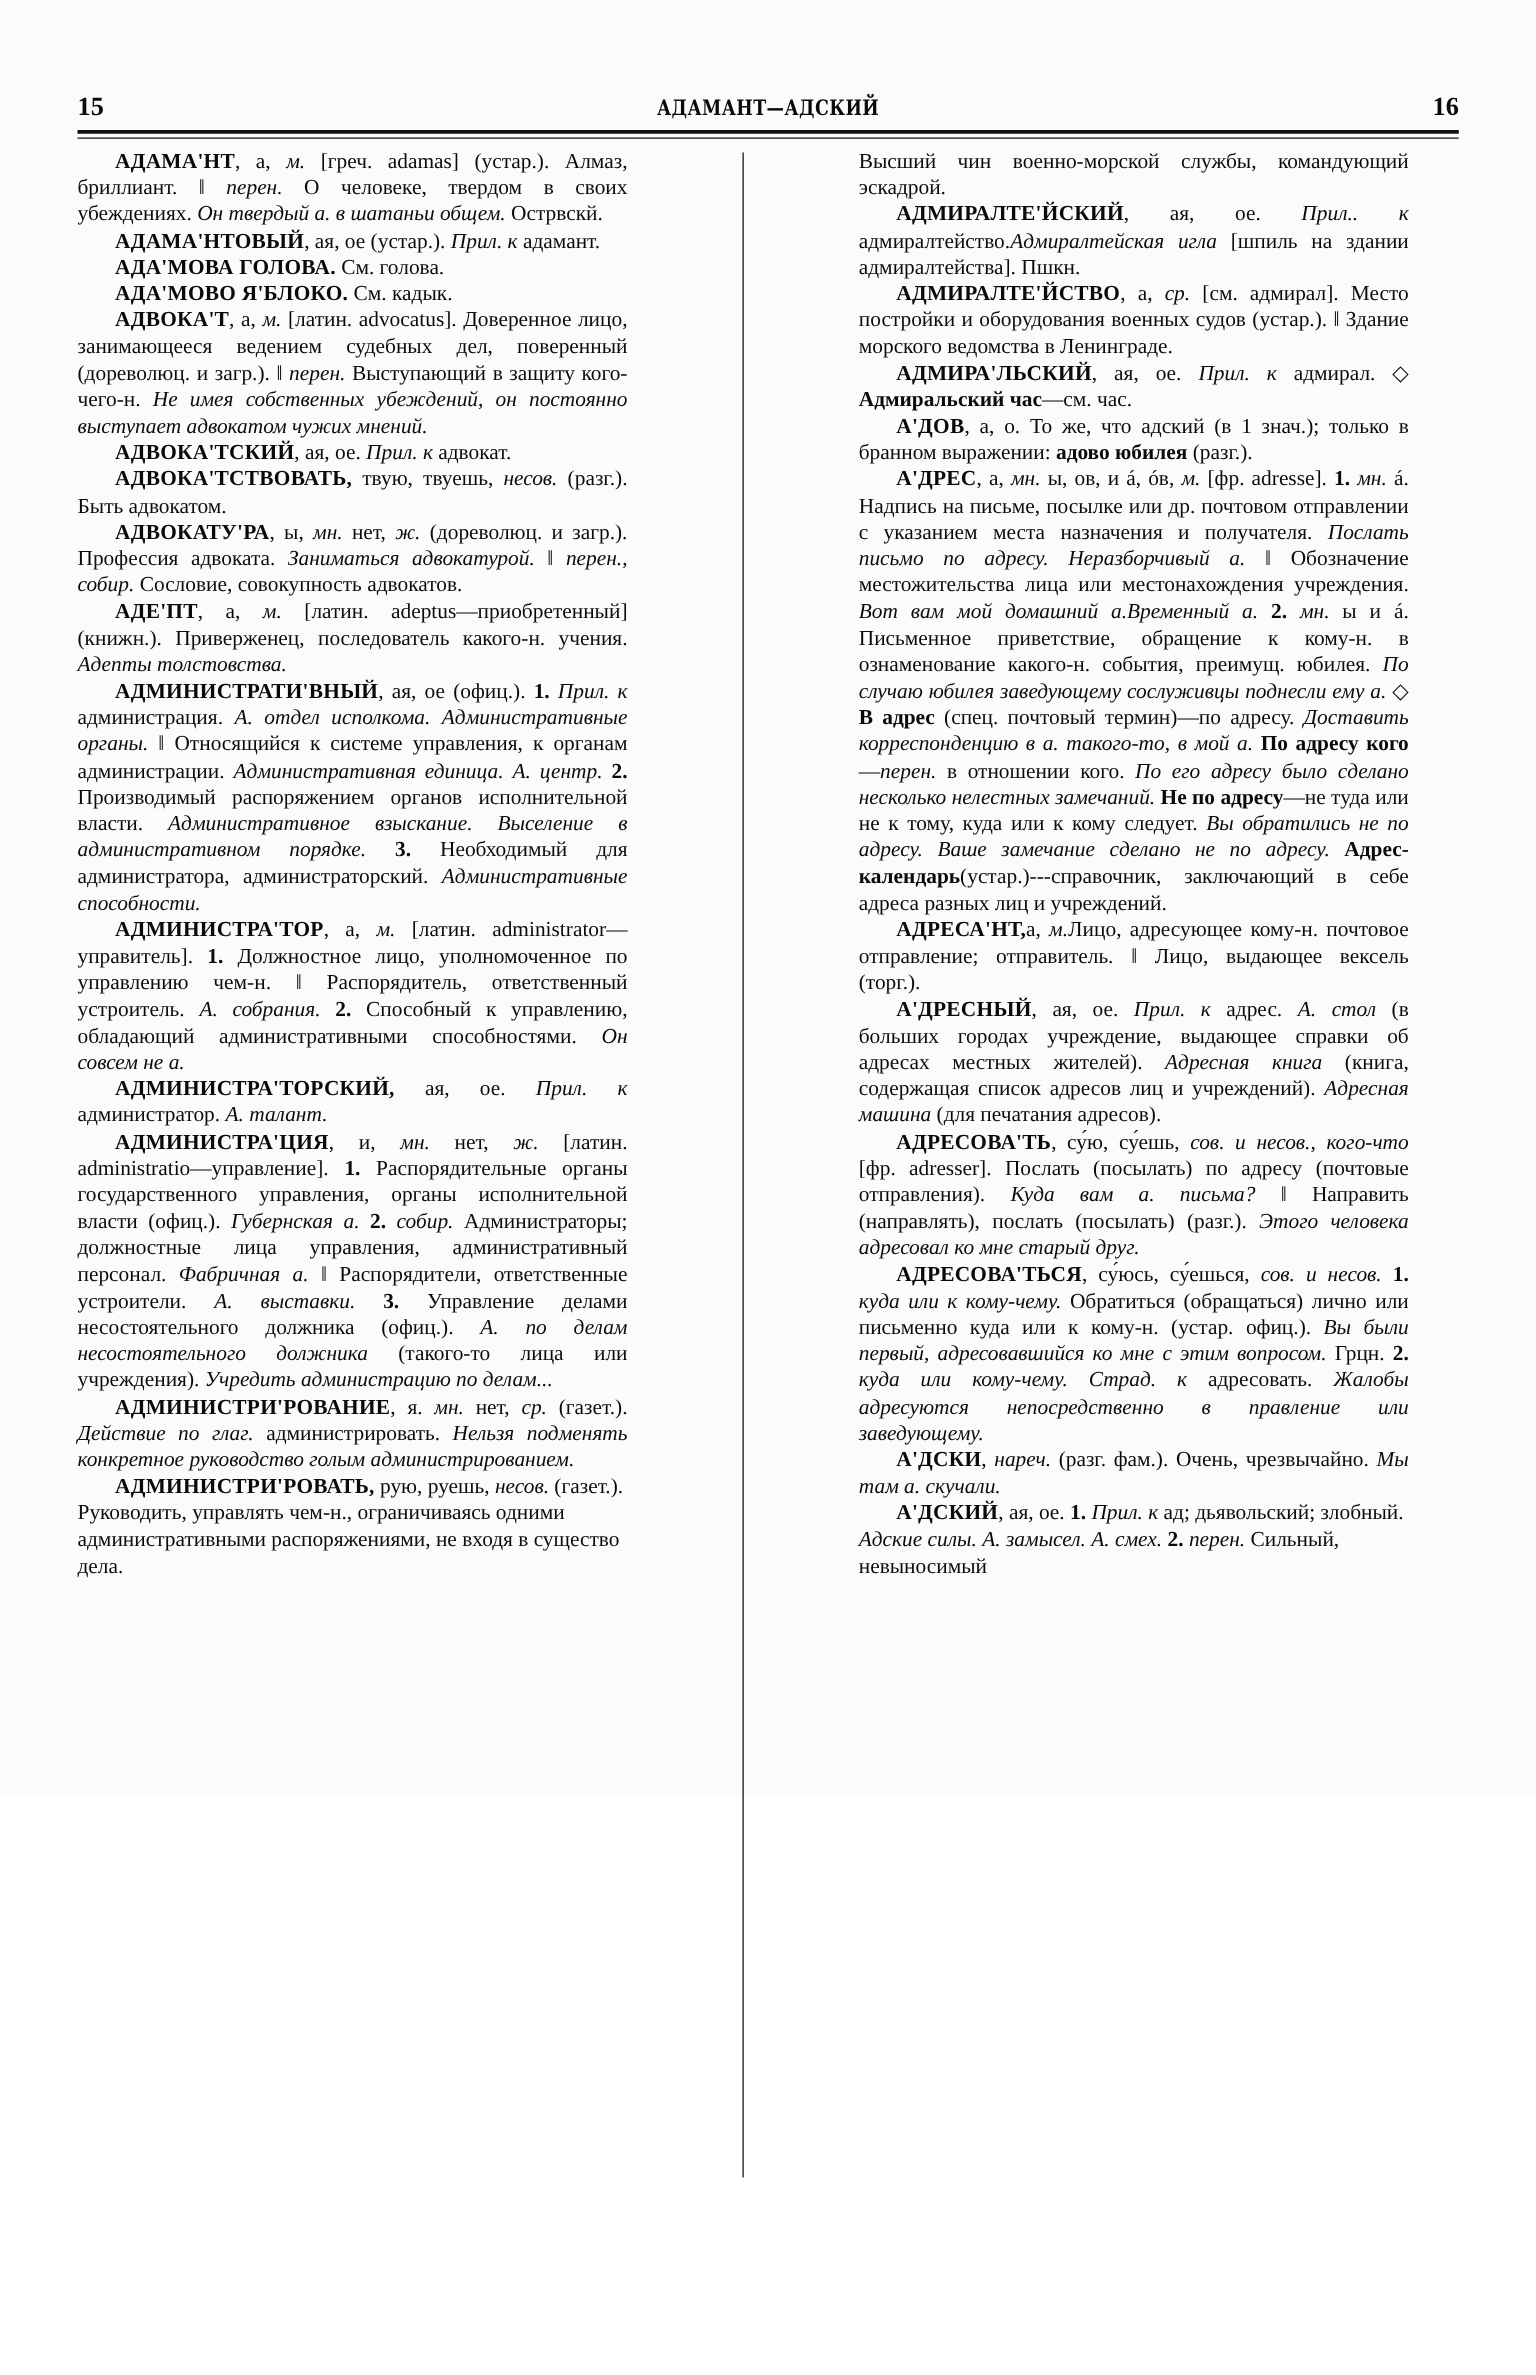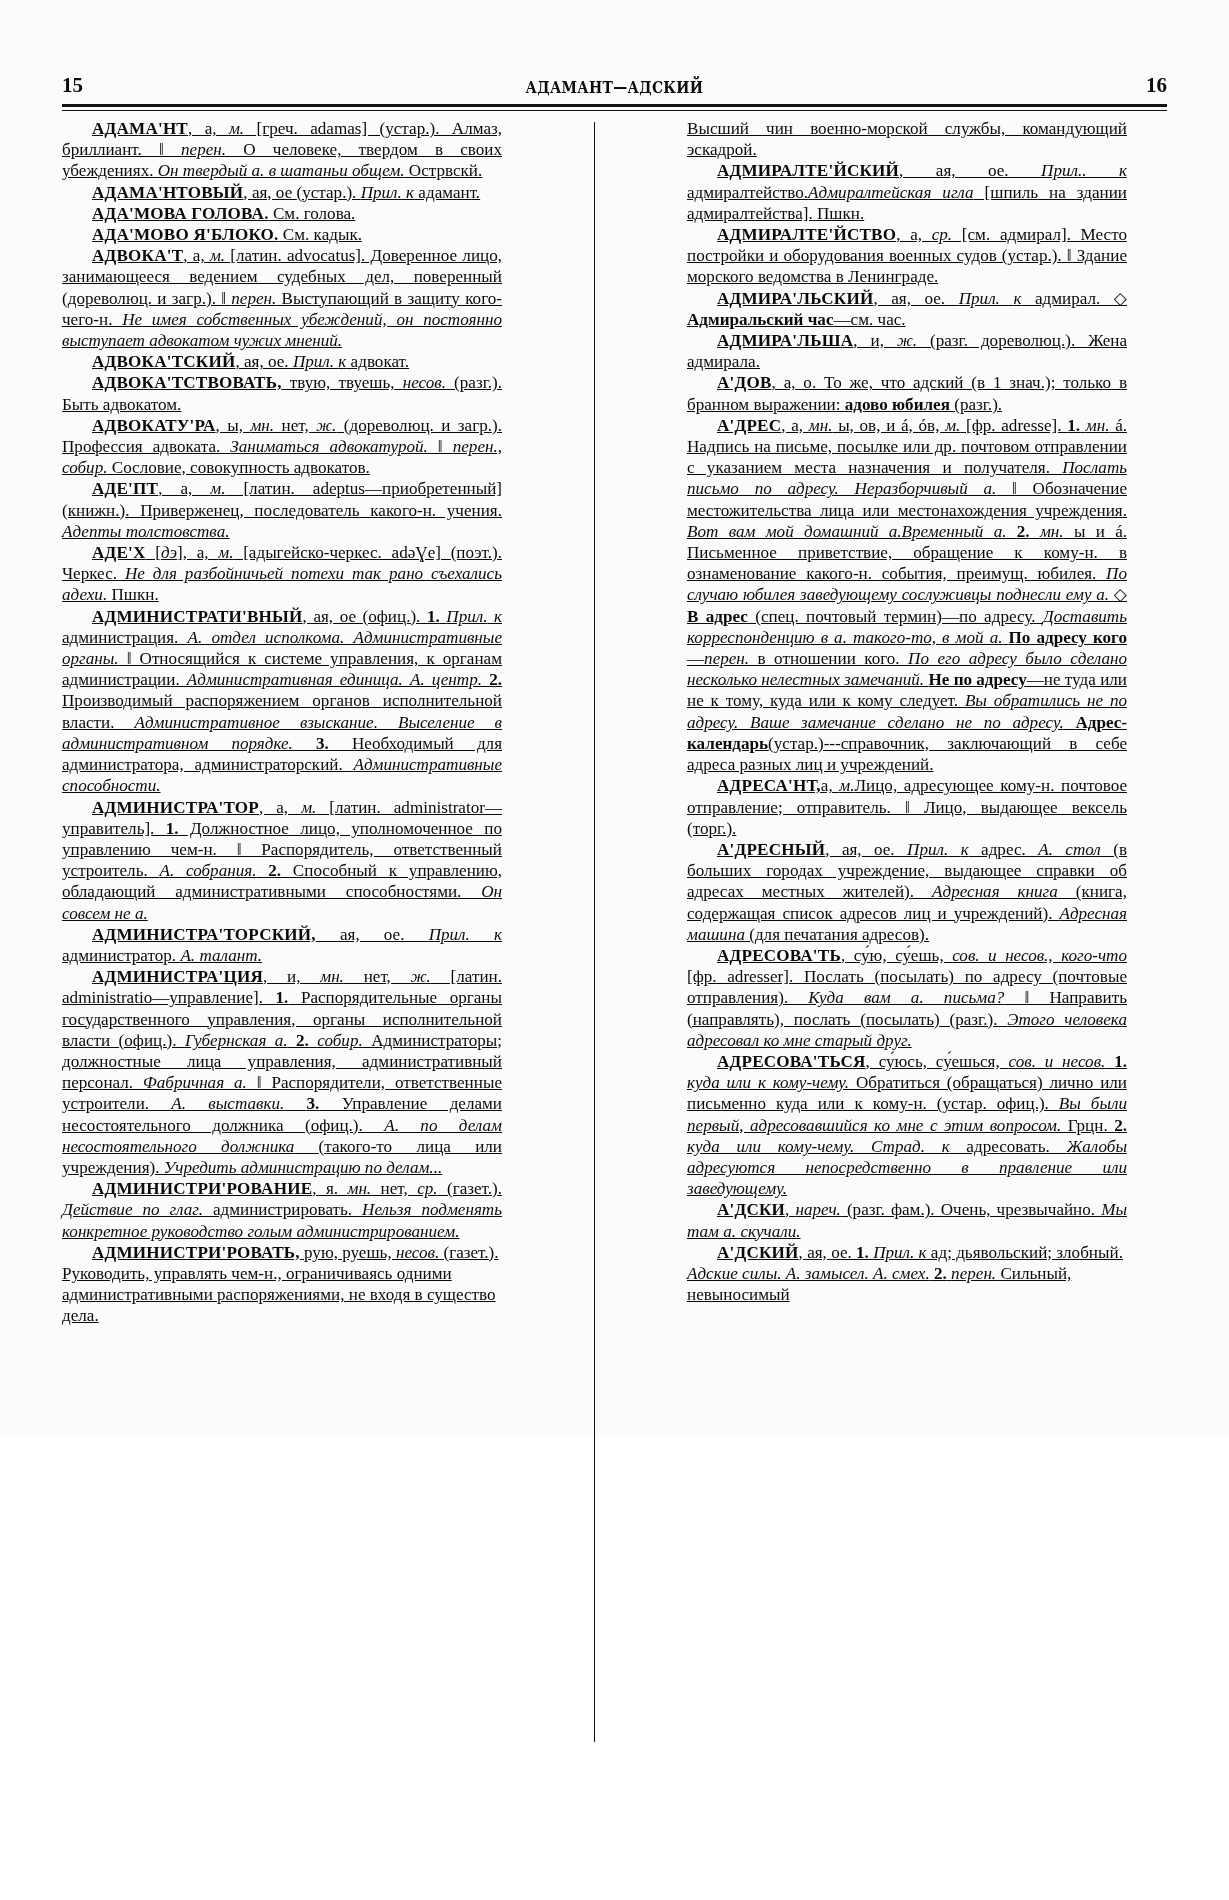--- a/index.html
+++ b/index.html
@@ -70,21 +70,20 @@
     display: flex;
     gap: 0;
   }
   .col {
     width: 440px;
     font-size: 17.1px;
     line-height: 21.2px;
     text-align: justify;
     text-justify: inter-word;
     hyphens: manual;
-    text-decoration: underline;
     -webkit-hyphens: manual;
   }
   .col-left  { margin-right: 0; }
   .divider {
     width: 1px;
     background: #111;
     margin: 4px 92px 0 92px;
     height: 1620px;
     flex: 0 0 1px;
   }
@@ -123,35 +122,33 @@
     <div class="col col-left" id="left-column">
         <p><span class="hw">АДАМА'НТ</span>, а, <span class="it">м.</span> [греч. adamas] (устар.). Алмаз, бриллиант. ‖ <span class="it">перен.</span> О человеке, твердом в своих убеждениях. <span class="it">Он твердый а. в шатаньи общем.</span> Острвскй.</p>
         <p><span class="hw">АДАМА'НТОВЫЙ</span>, ая, ое (устар.). <span class="it">Прил.</span> <span class="it">к</span> адамант.</p>
         <p><span class="hw">АДА'МОВА ГОЛОВА.</span> См. голова.</p>
         <p><span class="hw">АДА'МОВО Я'БЛОКО.</span> См. кадык.</p>
         <p><span class="hw">АДВОКА'Т</span>, а, <span class="it">м.</span> [латин. advocatus]. Доверенное лицо, занимающееся ведением судебных дел, поверенный (дореволюц. и загр.). ‖ <span class="it">перен.</span> Выступающий в защиту кого-чего-н. <span class="it">Не имея собственных убеждений, он постоянно выступает адвокатом чужих мнений.</span></p>
         <p><span class="hw">АДВОКА'ТСКИЙ</span>, ая, ое. <span class="it">Прил.</span> <span class="it">к</span> адвокат.</p>
         <p><span class="hw">АДВОКА'ТСТВОВАТЬ,</span> твую, твуешь, <span class="it">несов.</span> (разг.). Быть адвокатом.</p>
         <p><span class="hw">АДВОКАТУ'РА</span>, ы, <span class="it">мн.</span> нет, <span class="it">ж.</span> (дореволюц. и загр.). Профессия адвоката. <span class="it">Заниматься адвокатурой.</span> ‖ <span class="it">перен., собир.</span> Сословие, совокупность адвокатов.</p>
         <p><span class="hw">АДЕ'ПТ</span>, а, <span class="it">м.</span> [латин. adeptus—приобретенный] (книжн.). Приверженец, последователь какого-н. учения. <span class="it">Адепты толстовства.</span></p>
-        <p><span class="hw">АДЕ'Х</span> [<span class="it">дэ</span>], а, <span class="it">м.</span> [адыгейско-черкес. adəƔe] (поэт.). Черкес. <span class="it">Не для разбойничьей потехи так рано съехались адехи.</span> Пшкн.</p>
         <p><span class="hw">АДМИНИСТРАТИ'ВНЫЙ</span>, ая, ое (офиц.). <span class="b">1.</span> <span class="it">Прил.</span> <span class="it">к</span> администрация. <span class="it">А. отдел исполкома. Административные органы.</span> ‖ Относящийся к системе управления, к органам администрации. <span class="it">Административная единица. А. центр.</span> <span class="b">2.</span> Производимый распоряжением органов исполнительной власти. <span class="it">Административное взыскание. Выселение в административном порядке.</span> <span class="b">3.</span> Необходимый для администратора, администраторский. <span class="it">Административные способности.</span></p>
         <p><span class="hw">АДМИНИСТРА'ТОР</span>, а, <span class="it">м.</span> [латин. administrator—управитель]. <span class="b">1.</span> Должностное лицо, уполномоченное по управлению чем-н. ‖ Распорядитель, ответственный устроитель. <span class="it">А. собрания.</span> <span class="b">2.</span> Способный к управлению, обладающий административными способностями. <span class="it">Он совсем не а.</span></p>
         <p><span class="hw">АДМИНИСТРА'ТОРСКИЙ,</span> ая, ое. <span class="it">Прил.</span> <span class="it">к</span> администратор. <span class="it">А. талант.</span></p>
         <p><span class="hw">АДМИНИСТРА'ЦИЯ</span>, и, <span class="it">мн.</span> нет, <span class="it">ж.</span> [латин. administratio—управление]. <span class="b">1.</span> Распорядительные органы государственного управления, органы исполнительной власти (офиц.). <span class="it">Губернская а.</span> <span class="b">2.</span> <span class="it">собир.</span> Администраторы; должностные лица управления, административный персонал. <span class="it">Фабричная а.</span> ‖ Распорядители, ответственные устроители. <span class="it">А. выставки.</span> <span class="b">3.</span> Управление делами несостоятельного должника (офиц.). <span class="it">А. по делам несостоятельного должника</span> (такого-то лица или учреждения). <span class="it">Учредить администрацию по делам...</span></p>
         <p><span class="hw">АДМИНИСТРИ'РОВАНИЕ</span>, я. <span class="it">мн.</span> нет, <span class="it">ср.</span> (газет.). <span class="it">Действие по глаг.</span> администрировать. <span class="it">Нельзя подменять конкретное руководство голым администрированием.</span></p>
         <p><span class="hw">АДМИНИСТРИ'РОВАТЬ,</span> рую, руешь, <span class="it">несов.</span> (газет.). Руководить, управлять чем-н., ограничиваясь одними административными распоряжениями, не входя в существо дела.</p>
       </div>
     <div class="divider"></div>
     <div class="col col-right" id="right-column">
         <p style="text-indent: 0px;">Высший чин военно-морской службы, командующий эскадрой.</p>
         <p><span class="hw">АДМИРАЛТЕ'ЙСКИЙ</span>, ая, ое. <span class="it">Прил.. к</span> адмиралтейство.<span class="it">Адмиралтейская игла</span> [шпиль на здании адмиралтейства]. Пшкн.</p>
         <p><span class="hw">АДМИРАЛТЕ'ЙСТВО</span>, а, <span class="it">ср.</span> [см. адмирал]. Место постройки и оборудования военных судов (устар.). ‖ Здание морского ведомства в Ленинграде.</p>
         <p><span class="hw">АДМИРА'ЛЬСКИЙ</span>, ая, ое. <span class="it">Прил.</span> <span class="it">к</span> адмирал. ◇ <span class="b">Адмиральский час</span>—см. час.</p>
-        <p><span class="hw">АДМИРА'ЛЬША</span>, и, <span class="it">ж.</span> (разг. дореволюц.). Жена адмирала.</p>
         <p><span class="hw">А'ДОВ</span>, а, о. То же, что адский (в 1 знач.); только в бранном выражении: <span class="b">адово юбилея</span> (разг.).</p>
         <p><span class="hw">А'ДРЕС</span>, а, <span class="it">мн.</span> ы, ов, и á, óв, <span class="it">м.</span> [фр. adresse]. <span class="b">1.</span> <span class="it">мн.</span> á. Надпись на письме, посылке или др. почтовом отправлении с указанием места назначения и получателя. <span class="it">Послать письмо по адресу. Неразборчивый а.</span> ‖ Обозначение местожительства лица или местонахождения учреждения. <span class="it">Вот вам мой домашний а.Временный а.</span> <span class="b">2.</span> <span class="it">мн.</span> ы и á. Письменное приветствие, обращение к кому-н. в ознаменование какого-н. события, преимущ. юбилея. <span class="it">По случаю юбилея заведующему сослуживцы поднесли ему а.</span> ◇ <span class="b">В адрес</span> (спец. почтовый термин)—по адресу. <span class="it">Доставить корреспонденцию в а. такого-то, в мой а.</span> <span class="b">По адресу кого</span>—<span class="it">перен.</span> в отношении кого. <span class="it">По его адресу было сделано несколько нелестных замечаний.</span> <span class="b">Не по адресу</span>—не туда или не к тому, куда или к кому следует. <span class="it">Вы обратились не по адресу. Ваше замечание сделано не по адресу.</span> <span class="b">Адрес-календарь</span>(устар.)---справочник, заключающий в себе адреса разных лиц и учреждений.</p>
         <p><span class="hw">АДРЕСА'НТ,</span>а, <span class="it">м.</span>Лицо, адресующее кому-н. почтовое отправление; отправитель. ‖ Лицо, выдающее вексель (торг.).</p>
         <p><span class="hw">А'ДРЕСНЫЙ</span>, ая, ое. <span class="it">Прил.</span> <span class="it">к</span> адрес. <span class="it">А. стол</span> (в больших городах учреждение, выдающее справки об адресах местных жителей). <span class="it">Адресная книга</span> (книга, содержащая список адресов лиц и учреждений). <span class="it">Адресная машина</span> (для печатания адресов).</p>
         <p><span class="hw">АДРЕСОВА'ТЬ</span>, су́ю, су́ешь, <span class="it">сов. и несов., кого-что</span> [фр. adresser]. Послать (посылать) по адресу (почтовые отправления). <span class="it">Куда вам а. письма?</span> ‖ Направить (направлять), послать (посылать) (разг.). <span class="it">Этого человека адресовал ко мне старый друг.</span></p>
         <p><span class="hw">АДРЕСОВА'ТЬСЯ</span>, су́юсь, су́ешься, <span class="it">сов. и несов.</span> <span class="b">1.</span> <span class="it">куда или к кому-чему.</span> Обратиться (обращаться) лично или письменно куда или к кому-н. (устар. офиц.). <span class="it">Вы были первый, адресовавшийся ко мне с этим вопросом.</span> Грцн. <span class="b">2.</span> <span class="it">куда или кому-чему. Страд. к</span> адресовать. <span class="it">Жалобы адресуются непосредственно в правление или заведующему.</span></p>
         <p><span class="hw">А'ДСКИ</span>, <span class="it">нареч.</span> (разг. фам.). Очень, чрезвычайно. <span class="it">Мы там а. скучали.</span></p>
         <p><span class="hw">А'ДСКИЙ</span>, ая, ое. <span class="b">1.</span> <span class="it">Прил. к</span> ад; дьявольский; злобный. <span class="it">Адские силы. А. замысел. А. смех.</span> <span class="b">2.</span> <span class="it">перен.</span> Сильный, невыносимый</p>
       </div>
   </div>

